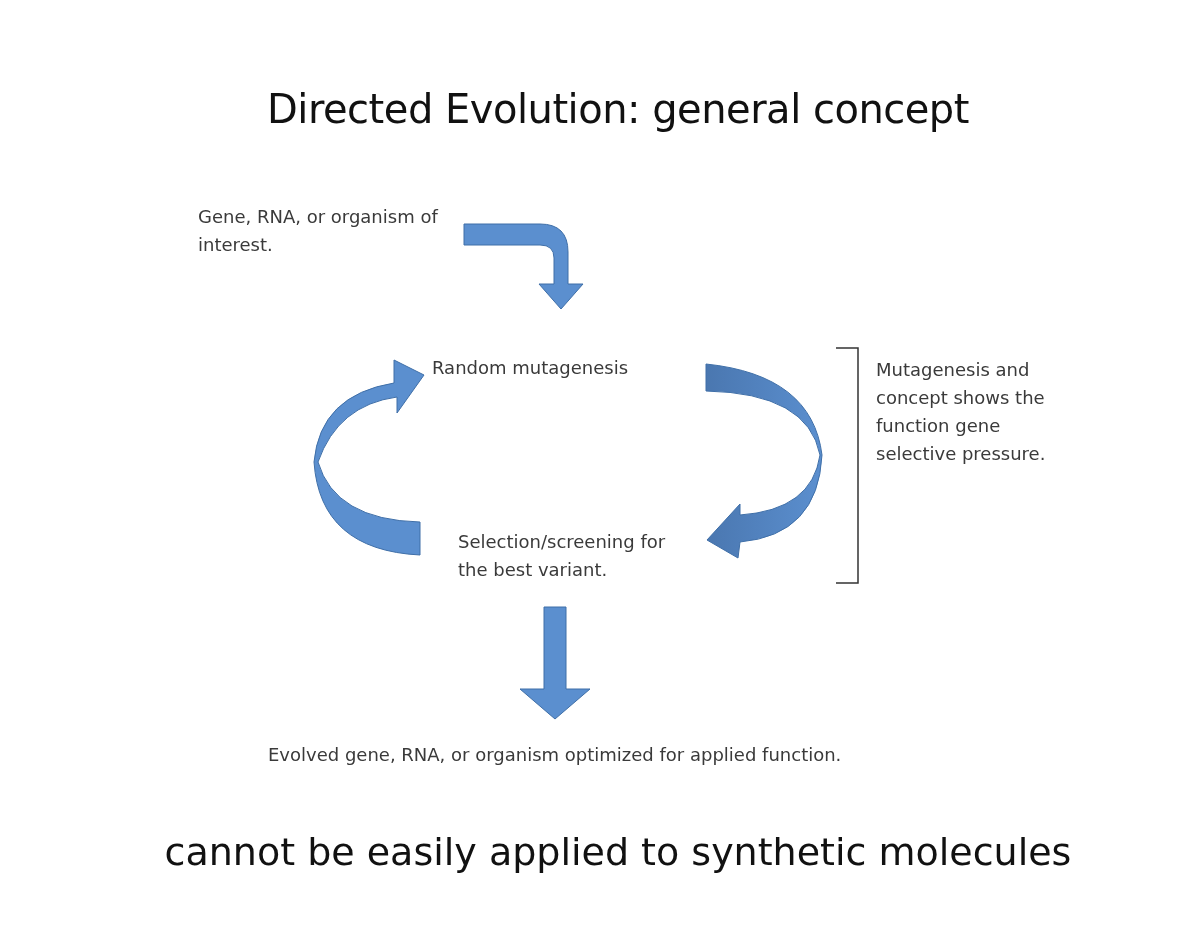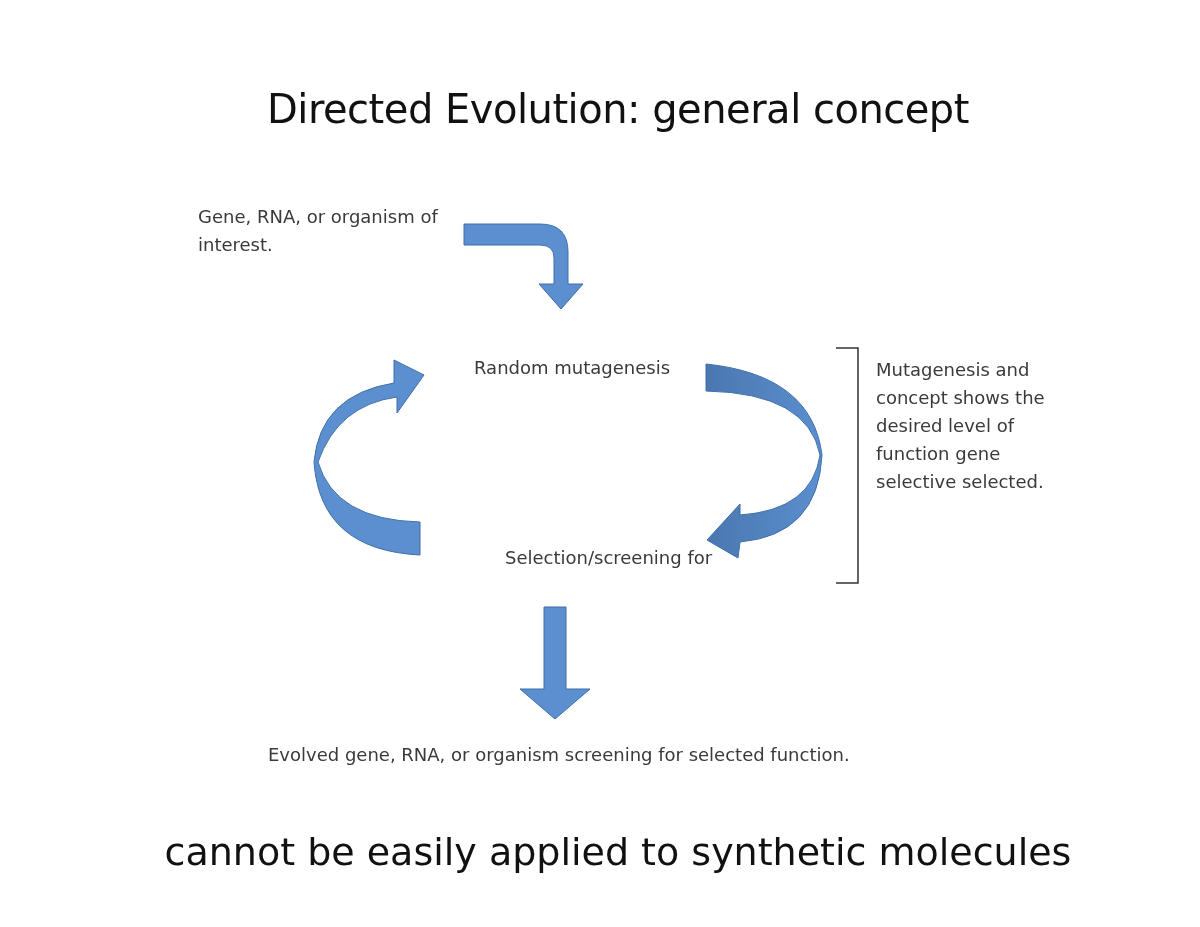--- a/index.html
+++ b/index.html
@@ -34,29 +34,29 @@
   <path d="M544,607 L566,607 L566,689 L590,689 L555,719 L520,689 L544,689 Z" fill="#5b8fcf" stroke="#3f6fa8" stroke-width="1"></path>
 
   <path d="M836,348 L858,348 L858,583 L836,583" fill="none" stroke="#333" stroke-width="1.5"></path>
 </svg>
 
 <div class="lbl" style="left:174px; top:203px;margin-left:24px;">
   <div>Gene, RNA, or organism of</div>
   <div>interest.</div>
 </div>
 
-<div class="lbl" style="left:474px; top:354px;">Random mutagenesis</div>
+<div class="lbl" style="left:432px; top:354px;">Random mutagenesis</div>
 
-<div class="lbl" style="left:458px; top:544px;margin-left:47px;">
+<div class="lbl" style="left:458px; top:528px;">
   <div>Selection/screening for</div>
+  <div>the best variant.</div>
 </div>
 
 <div class="lbl" style="left:876px; top:356px;">
   <div>Mutagenesis and</div>
   <div>concept shows the</div>
-  <div>desired level of</div>
   <div>function gene</div>
-  <div>selective selected.</div>
+  <div>selective pressure.</div>
 </div>
 
-<div class="lbl" style="left:268px; top:741px;">Evolved gene, RNA, or organism screening for selected function.</div>
+<div class="lbl" style="left:268px; top:741px;">Evolved gene, RNA, or organism optimized for applied function.</div>
 
 <div class="footer">cannot be easily applied to synthetic molecules</div>
 
 </body></html>

